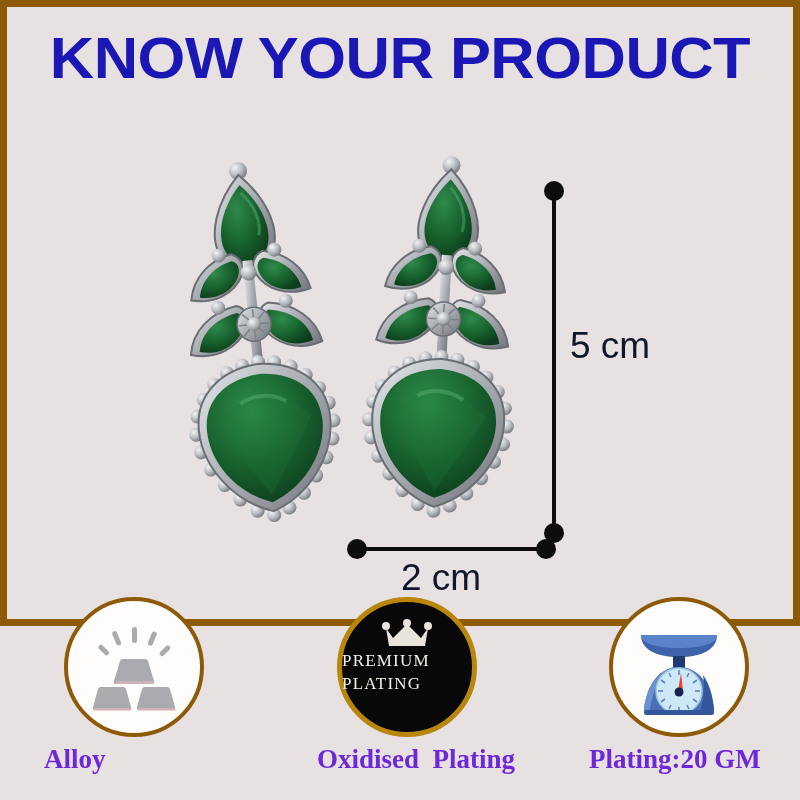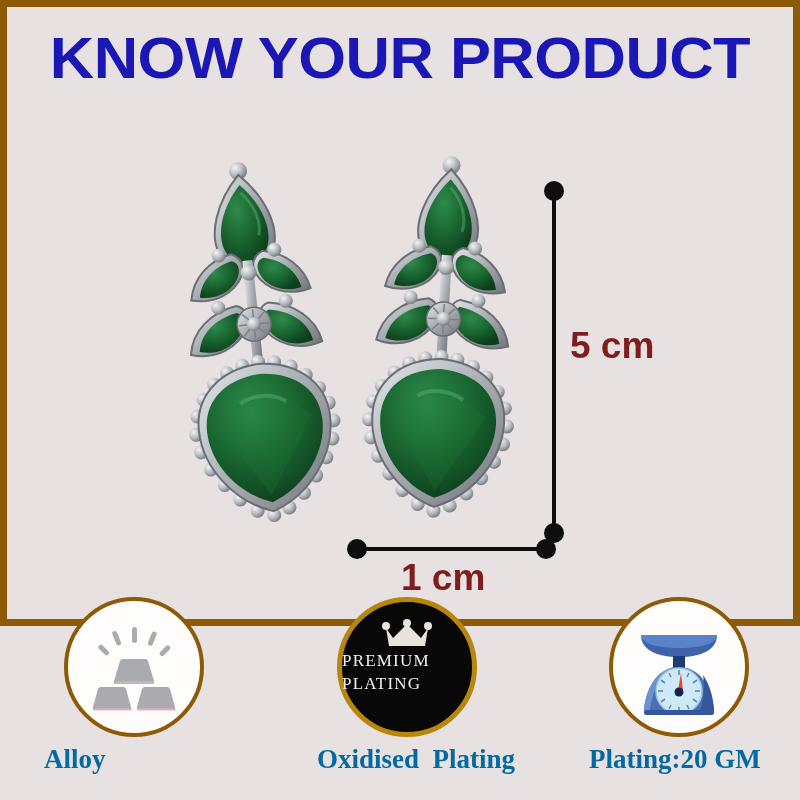--- a/index.html
+++ b/index.html
@@ -40,21 +40,21 @@
   .dimline{position:absolute;background:#0d0d0d;}
   .v-line{left:545px;top:182px;width:4px;height:344px;}
   .h-line{left:348px;top:540px;height:4px;width:190px;}
   .dot{position:absolute;background:#0d0d0d;border-radius:50%;}
   .dot-vt{left:537px;top:174px;width:20px;height:20px;}
   .dot-vb{left:537px;top:516px;width:20px;height:20px;}
   .dot-hl{left:340px;top:532px;width:20px;height:20px;}
   .dot-hr{left:529px;top:532px;width:20px;height:20px;}
 
   .dimlabel{
-    position:absolute;color:#7f1d1d;font-weight:bold;
+    position:absolute;color:#0f172a;font-weight:normal;
     font-family:"Liberation Sans",sans-serif;
     white-space:nowrap;line-height:1;
   }
   .label-5cm{left:563px;top:320px;font-size:37px;}
   .label-2cm{left:394px;top:552px;font-size:37px;}
 
   
   .badges{position:absolute;left:0;top:590px;width:786px;height:196px;}
   .badge{position:absolute;width:180px;text-align:left;}
   .badge-alloy{left:37px;}
@@ -67,21 +67,21 @@
     box-sizing:border-box;
   }
   .circle.light{background:#fffdfb;border:4px solid #8d5a07;}
   .circle.dark{background:#080808;border:5px solid #b8860b;}
 
   .badge-text{
     margin-top:9px;
     font-family:"Liberation Serif",serif;
     font-weight:bold;
     font-size:27px;
-    color:#0369a1;
+    color:#6d28d9;
     white-space:pre;
     line-height:1;
   }
 
   
   .seal-lines{
     position:absolute;left:0;right:0;top:47px;
     font-family:"Liberation Serif",serif;
     color:#f2efe8;
     font-size:17px;
@@ -296,21 +296,21 @@
   </div>
 
   <div class="dimline v-line"></div>
   <div class="dot dot-vt"></div>
   <div class="dot dot-vb"></div>
   <div class="dimlabel label-5cm">5 cm</div>
 
   <div class="dimline h-line"></div>
   <div class="dot dot-hl"></div>
   <div class="dot dot-hr"></div>
-  <div class="dimlabel label-2cm">1 cm</div>
+  <div class="dimlabel label-2cm">2 cm</div>
 
   <div class="badges">
 
     <div class="badge badge-alloy">
       <div class="circle light">
         <div class="icon-wrap">
           <svg width="104" height="104" viewBox="0 0 104 104">
             <g fill="#a9abae">
 
               <rect x="50" y="12" width="5" height="16" rx="2.5"></rect>

